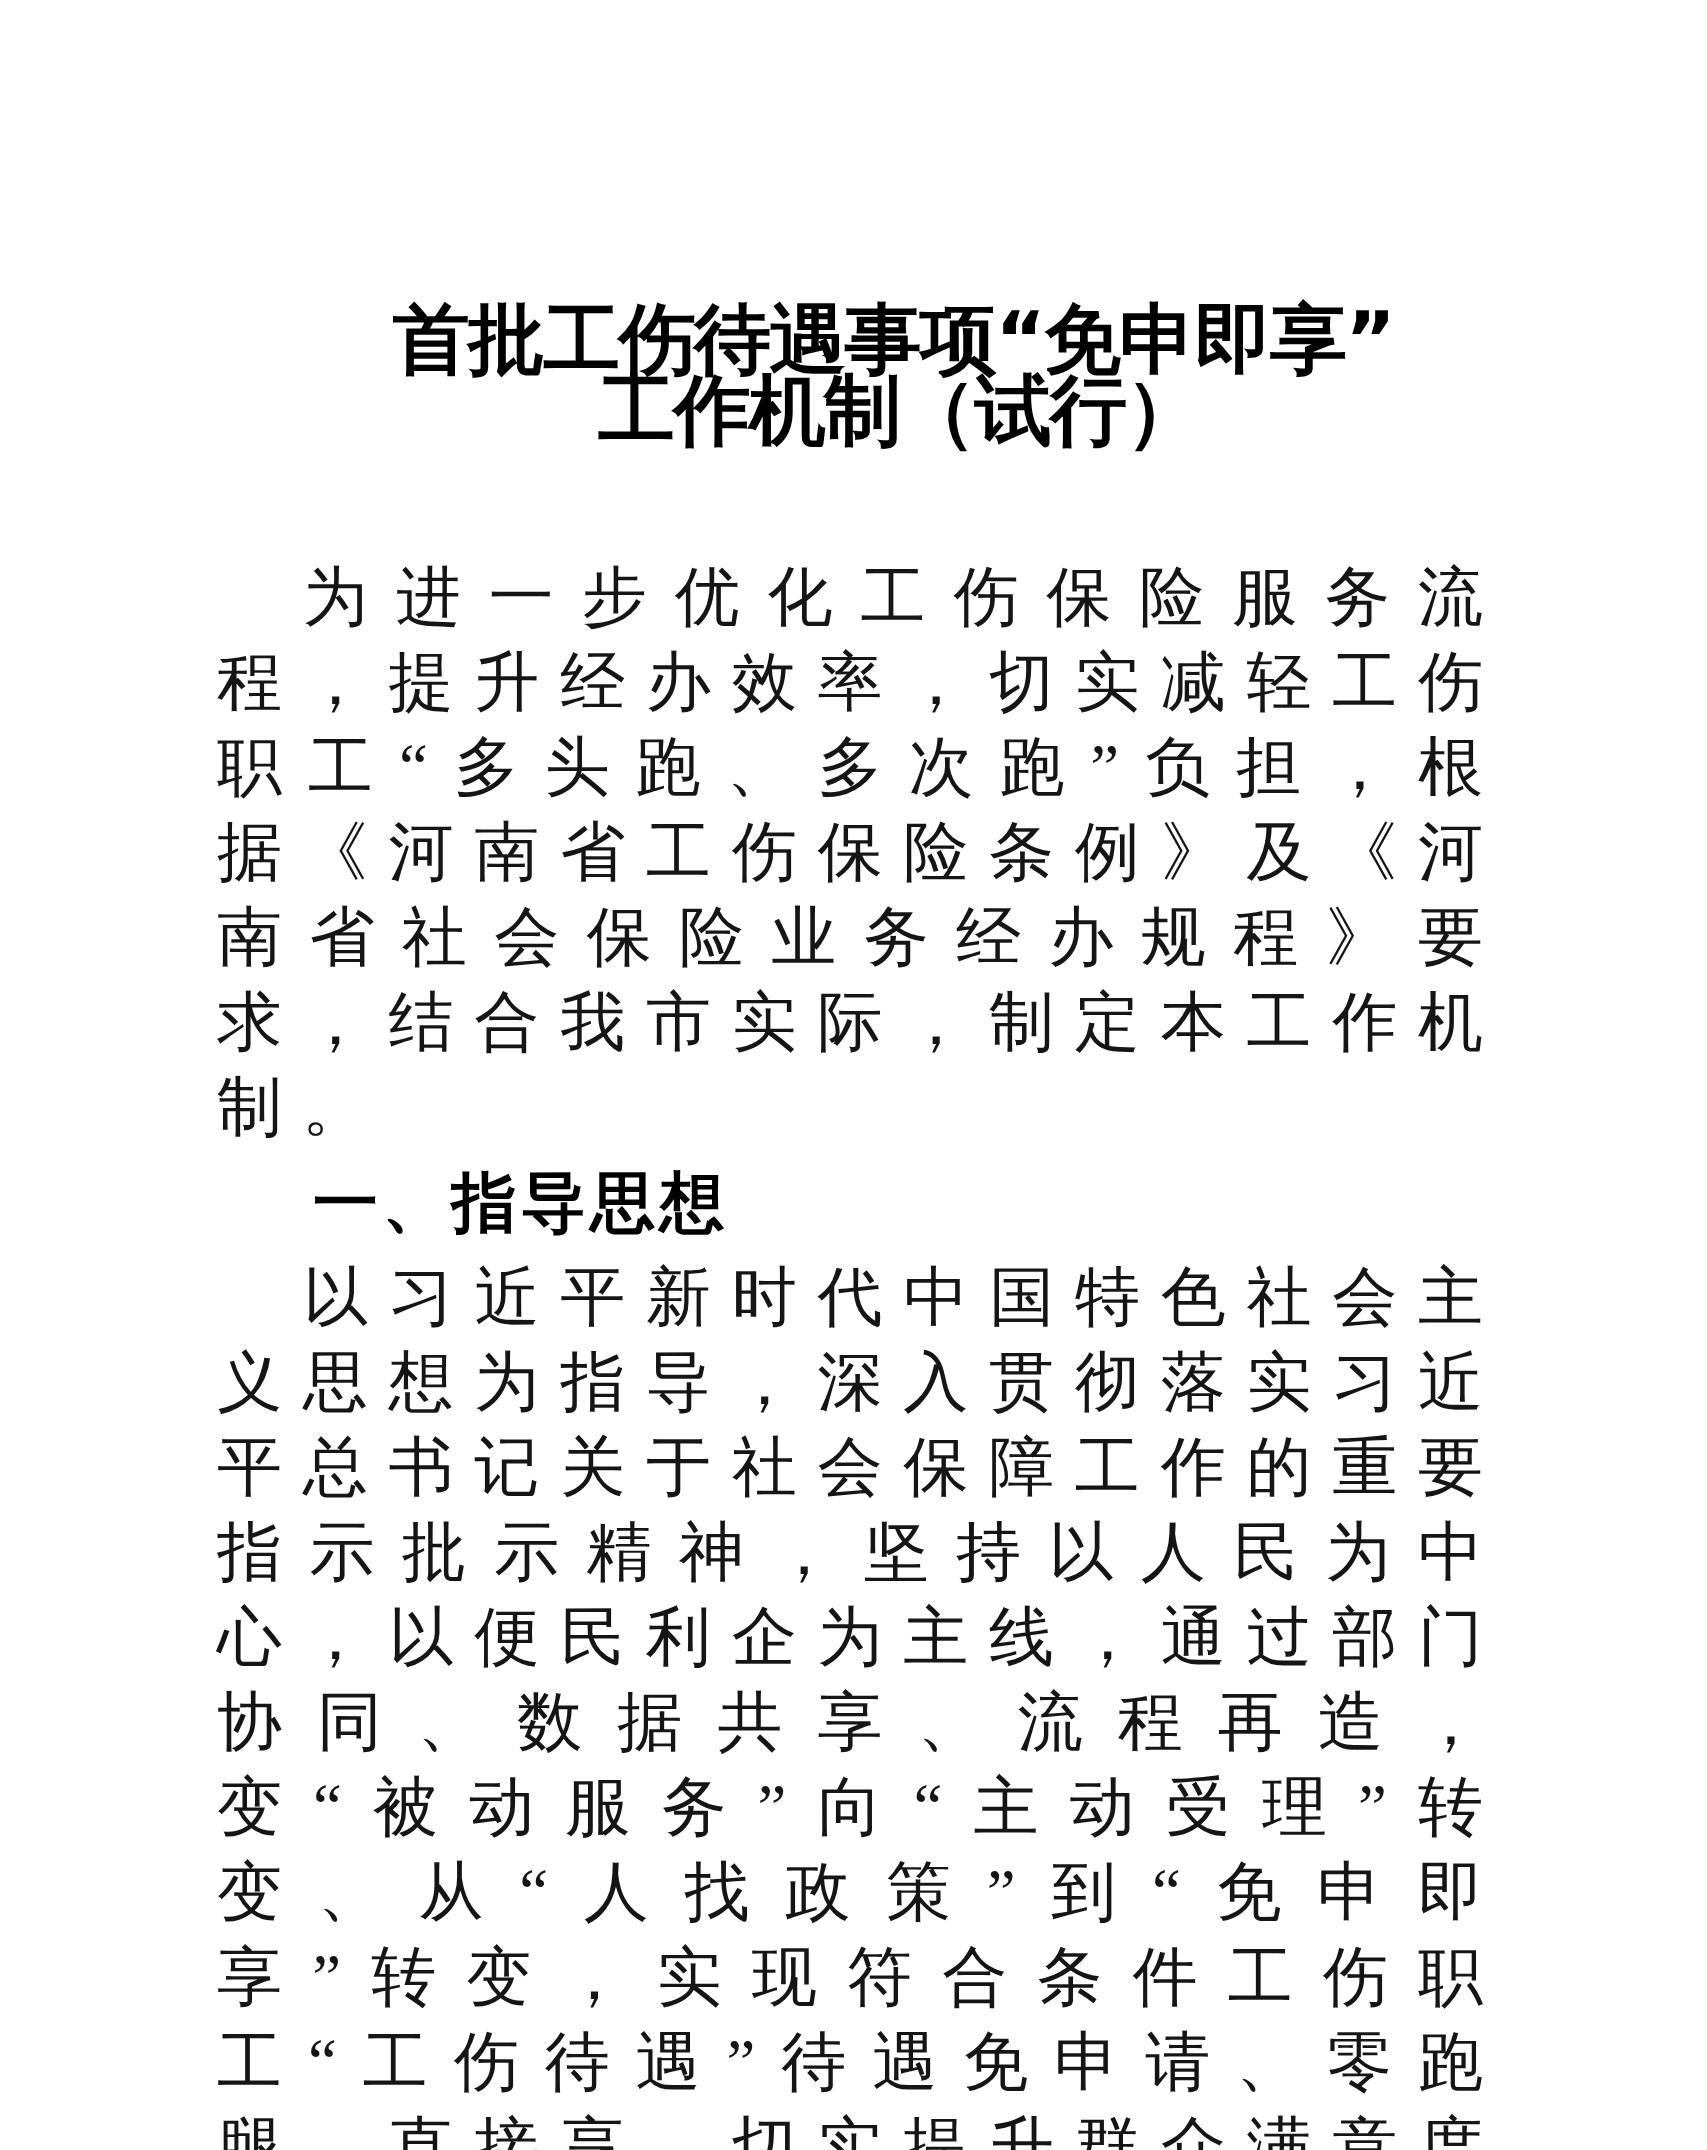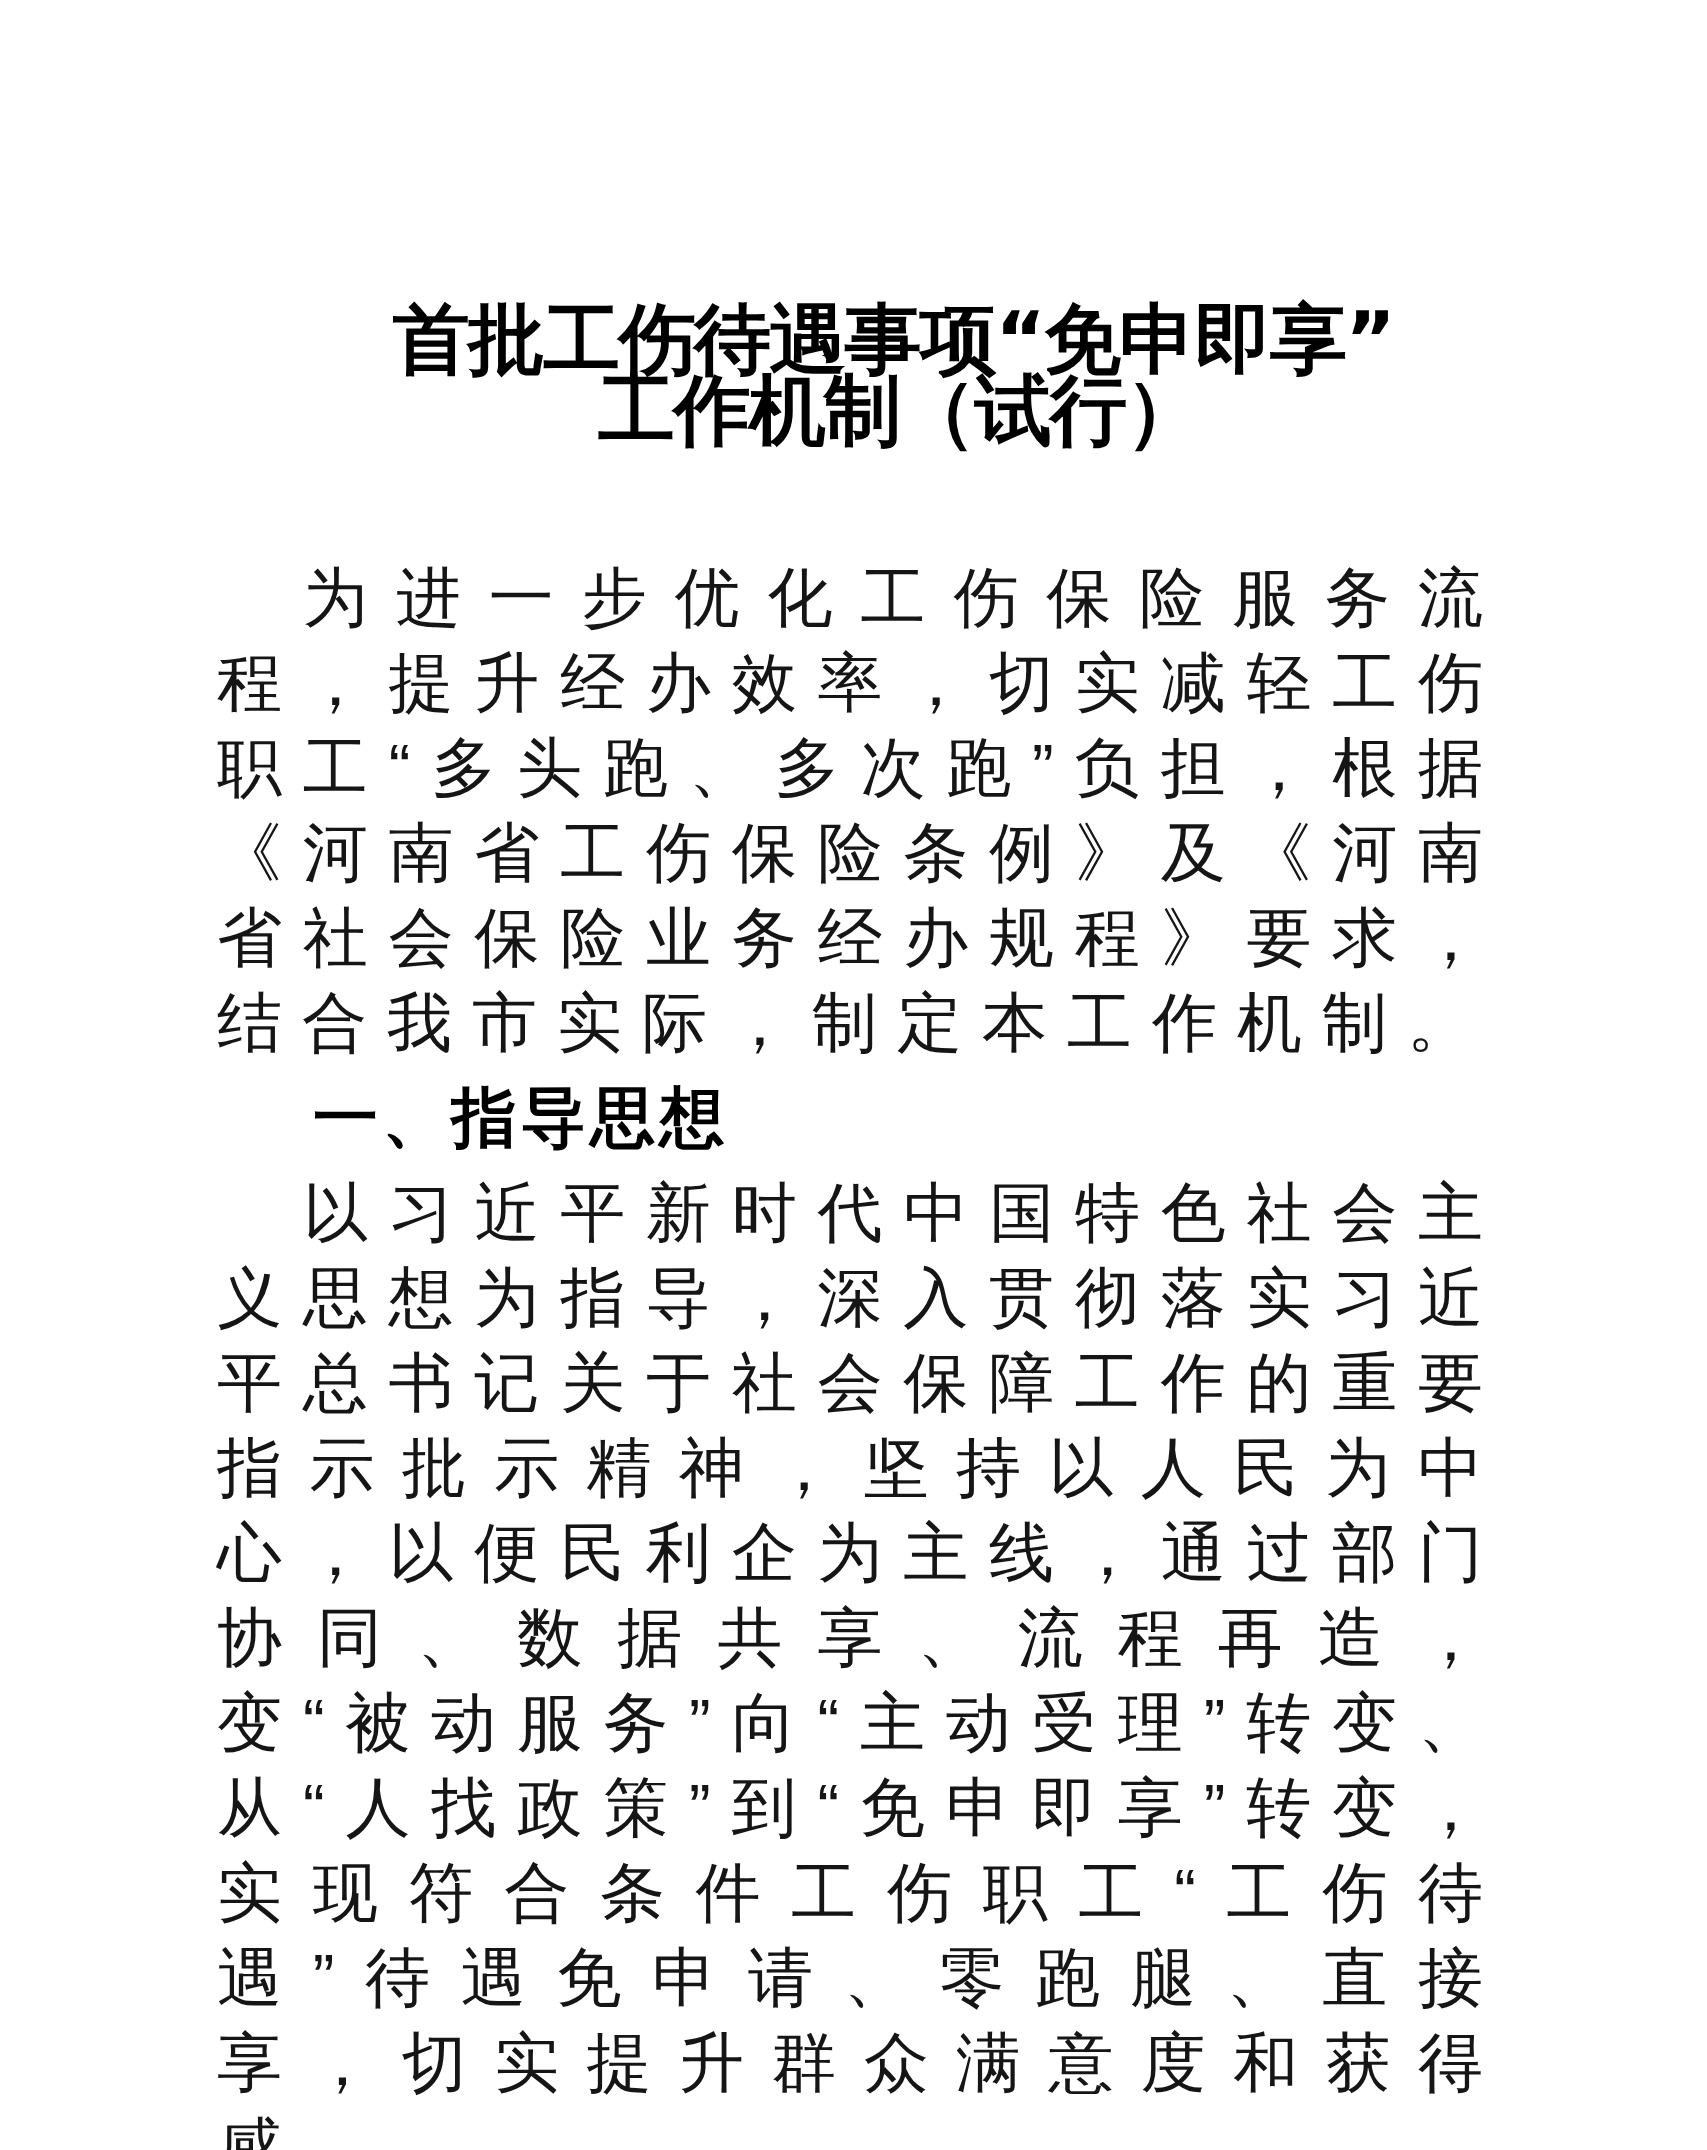--- a/index.html
+++ b/index.html
@@ -7,21 +7,21 @@
          font-family: "DejaVu Serif", "Liberation Serif", serif; color: #111; }
   .page { position: absolute; left: 0; top: 0; width: 1707px; height: 2414px; background: #fff; }
   .title { position: absolute; left: 0; width: 1707px; text-align: center;
            font-family: "DejaVu Sans", "Liberation Sans", sans-serif; font-weight: bold;
            font-size: 77px; line-height: 86px; letter-spacing: -1.7px; color: #000; }
   .title.l1 { top: 297px; margin-left: 40px; }
   .title.l2 { top: 368px; padding-left: 46px; }
   .content { position: absolute; left: 217px; top: 555px; width: 1286px; }
   .p { font-size: 65px; line-height: 85px; margin: 0; text-align: justify;
        text-align-last: left; letter-spacing: 20px; color: #151515;
-       font-family: Liberation Sans, sans-serif; }
+       font-family: Liberation Serif, serif; }
   .indent { text-indent: 86px; }
   .h1 { font-family: "DejaVu Sans", "Liberation Sans", sans-serif; font-weight: bold;
         font-size: 65px; line-height: 85px; letter-spacing: 4.3px; margin: 10px;
         text-indent: 86px; color: #000; }
 </style>
 </head>
 <body>
 
 <div class="page">
   <div class="title l1">首批工伤待遇事项“免申即享”</div>

